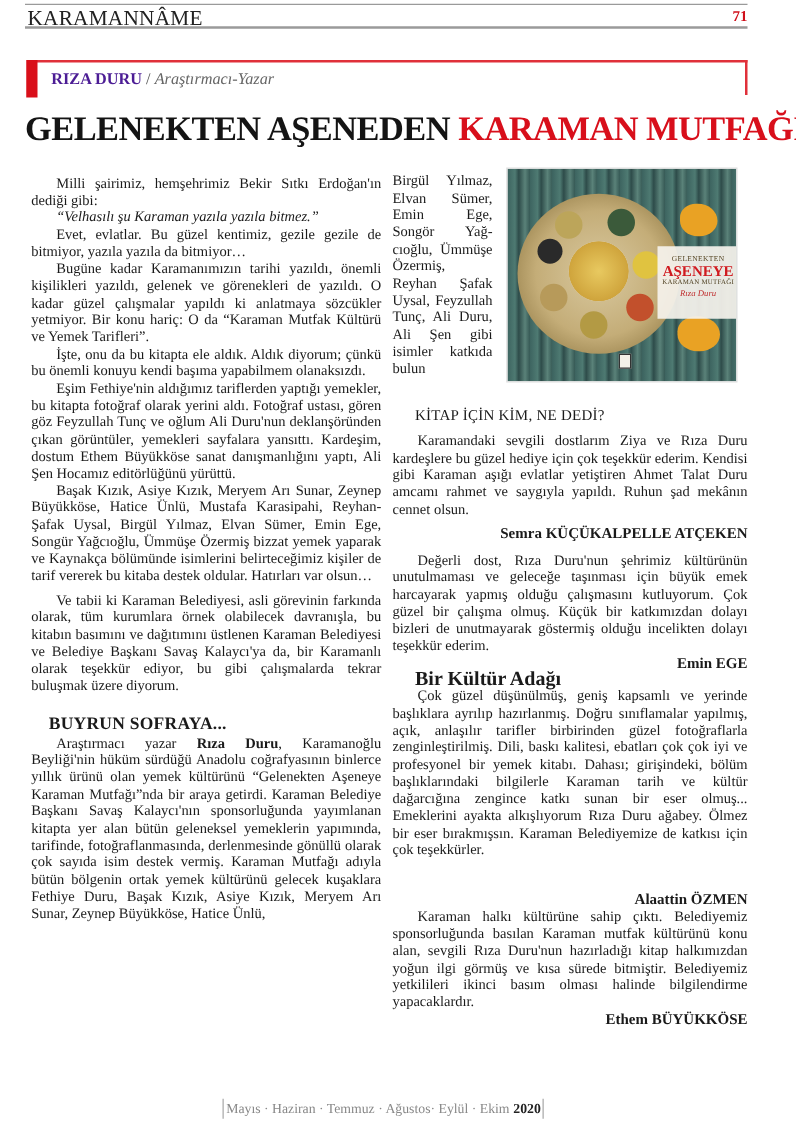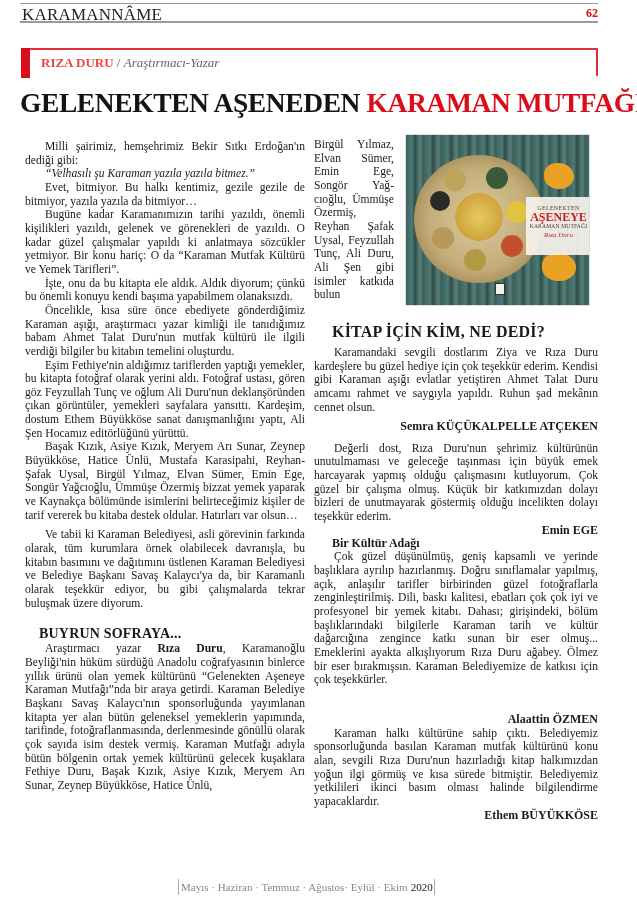--- a/index.html
+++ b/index.html
@@ -6,40 +6,40 @@
     html, body { width: 637px; height: 900px; background: #ffffff; overflow: hidden; }
     body { position: relative; font-family: "Liberation Serif", "DejaVu Serif", serif; color: #1a1a1a; }
 
     .running-head { position: absolute; left: 20px; top: 3px; width: 578px; height: 20px; border-top: 1px solid #9a9a9a; border-bottom: 2px solid #9a9a9a; }
     .running-head .mag { position: absolute; left: 2px; top: 1px; font-size: 17px; letter-spacing: 0.2px; color: #222; }
     .running-head .pno { position: absolute; right: 0; top: 2px; font-size: 12px; font-weight: bold; color: #d0101b; }
 
     .byline-box { position: absolute; left: 22px; top: 48px; width: 576px; height: 28px; border-top: 2px solid #e0303a; border-right: 2px solid #e0303a; }
     .byline-box .bar { position: absolute; left: -1px; top: -2px; width: 9px; height: 30px; background: #d90f1a; }
     .byline-box .text { position: absolute; left: 19px; top: 5px; font-size: 13px; }
-    .byline-box .name { font-weight: bold; color: #ef4444; }
+    .byline-box .name { font-weight: bold; color: #4c1d95; }
     .byline-box .sep { color: #555; }
     .byline-box .role { font-style: italic; color: #666; }
 
     .headline { position: absolute; left: 20px; top: 87px; width: 580px; font-size: 27.5px; font-weight: bold; letter-spacing: -0.4px; white-space: nowrap; color: #141414; }
     .headline .red { color: #d80f1b; }
 
     .col { position: absolute; font-size: 11.6px; line-height: 13.65px; text-align: justify; hyphens: manual; }
     .col p { text-indent: 20px; }
     .col-left { left: 25px; top: 140px; width: 280px; }
     .col-left p.gap { margin-top: 6px; }
     .col-left .quote { font-style: italic; }
     .col-left h3 { font-size: 14px; font-weight: bold; margin-top: 16px; margin-left: 14px; line-height: 16px; letter-spacing: 0.2px; }
 
     .col-right { left: 314px; top: 138px; width: 284px; }
     .col-right .wrap-text { width: 80px; text-align: justify; }
     .col-right .wrap-text p { text-indent: 0; }
-    .col-right h3 { font-size: 16px; font-weight: bold; margin-top: 22px; margin-left: 18px; line-height: 16px; letter-spacing: 0.2px; margin-bottom: 6px; }
+    .col-right h3 { font-size: 12px; font-weight: normal; margin-top: 22px; margin-left: 18px; line-height: 16px; letter-spacing: 0.2px; margin-bottom: 6px; }
     .col-right .sig { text-align: right; font-weight: bold; text-indent: 0; font-size: 12px; }
-    .col-right h4 { font-size: 12px; font-weight: bold; margin-left: 18px; line-height: 13px; }
+    .col-right h4 { font-size: 16px; font-weight: bold; margin-left: 18px; line-height: 13px; }
 
     .book { position: absolute; left: 405px; top: 134px; width: 185px; height: 172px; overflow: hidden; border: 1px solid #ddd; }
     .book .wood { position: absolute; inset: 0; background: repeating-linear-gradient(90deg, #3d6460 0px, #4e7a72 6px, #2e4c4a 9px, #5a8279 14px, #365955 18px); }
     .book .plate { position: absolute; left: 8px; top: 20px; width: 130px; height: 128px; border-radius: 50%; background: radial-gradient(circle, #d9c9a0 0%, #c4ad78 55%, #a18a55 78%, #7d6a3e 100%); }
     .book .bowl { position: absolute; border-radius: 50%; }
     .book .b-center { left: 49px; top: 58px; width: 48px; height: 48px; background: radial-gradient(circle, #e8c960 0%, #cfa43c 70%, #f2ead0 72%, #f2ead0 100%); }
     .book .b1 { left: 38px; top: 34px; width: 22px; height: 22px; background: #bca55a; }
     .book .b2 { left: 80px; top: 32px; width: 22px; height: 22px; background: #3b5a3a; }
     .book .b3 { left: 24px; top: 56px; width: 20px; height: 20px; background: #2a2a2a; }
     .book .b4 { left: 100px; top: 66px; width: 22px; height: 22px; background: #e0c340; }
@@ -50,46 +50,45 @@
     .book .s1 { left: 138px; top: 28px; width: 30px; height: 26px; }
     .book .s2 { left: 136px; top: 118px; width: 34px; height: 28px; }
     .book .label { position: absolute; left: 120px; top: 62px; width: 65px; height: 58px; background: rgba(245,242,236,0.93); text-align: center; }
     .book .l1 { font-size: 6px; color: #5a4b2a; margin-top: 8px; letter-spacing: 0.3px; }
     .book .l2 { font-size: 12px; color: #d01a1f; font-weight: bold; line-height: 12px; }
     .book .l3 { font-size: 5.5px; color: #4d3f20; letter-spacing: 0.2px; }
     .book .l4 { font-size: 7px; color: #c03030; font-style: italic; margin-top: 2px; }
     .book .emblem { position: absolute; left: 89px; top: 148px; width: 10px; height: 12px; background: #f4f1e8; border: 1px solid #333; }
 
     .footer { position: absolute; left: 178px; top: 879px; height: 16px; border-left: 1px solid #aaa; border-right: 1px solid #aaa; padding: 0 1px 0 2px; font-size: 11px; color: #888; white-space: nowrap; line-height: 16px; }
-    .footer .year { color: #222; font-weight: normal; margin-left: 3px; margin-top: 12px; }
+    .footer .year { color: #222; font-weight: bold; margin-left: 3px; margin-top: 12px; }
   </style>
 </head>
 <body>
 
 <div class="running-head">
   <span class="mag">KARAMANNÂME</span>
-  <span class="pno">62</span>
+  <span class="pno">71</span>
 </div>
 
 <div class="byline-box">
   <div class="bar"></div>
   <div class="text">
     <span class="name">RIZA DURU</span><span class="sep"> / </span><span class="role">Araştırmacı-Yazar</span>
   </div>
 </div>
 
 <h1 class="headline"><span>GELENEKTEN AŞENEDEN </span><span class="red">KARAMAN MUTFAĞI</span></h1>
 
 <div class="col col-left">
   <p>Milli şairimiz, hemşehrimiz Bekir Sıtkı Erdoğan'ın dediği gibi:</p>
   <p class="quote">“Velhasılı şu Karaman yazıla yazıla bitmez.”</p>
-  <p>Evet, bitmiyor. Bu halkı kentimiz, gezile gezile de bitmiyor, yazıla yazıla da bitmiyor…</p>
+  <p>Evet, evlatlar. Bu güzel kentimiz, gezile gezile de bitmiyor, yazıla yazıla da bitmiyor…</p>
   <p>Bugüne kadar Karamanımızın tarihi yazıldı, önemli kişilikleri yazıldı, gelenek ve görenekleri de yazıldı. O kadar güzel çalışmalar yapıldı ki anlatmaya sözcükler yetmiyor. Bir konu hariç: O da “Karaman Mutfak Kültü­rü ve Yemek Tarifleri”.</p>
   <p>İşte, onu da bu kitapta ele aldık. Aldık diyorum; çünkü bu önemli konuyu kendi başıma yapabilmem olanaksızdı.</p>
-  <p>Öncelikle, kısa süre önce ebediyete gönderdiğimiz Karaman aşığı, araştırmacı yazar kimliği ile tanıdığımız babam Ahmet Talat Duru'nun mutfak kültürü ile ilgili verdiği bilgiler bu kitabın temelini oluşturdu.</p>
   <p>Eşim Fethiye'nin aldığımız tariflerden yaptığı yemek­ler, bu kitapta fotoğraf olarak yerini aldı. Fotoğraf ustası, gören göz Feyzullah Tunç ve oğlum Ali Duru'nun dek­lanşöründen çıkan görüntüler, yemekleri sayfalara yan­sıttı. Kardeşim, dostum Ethem Büyükköse sanat danış­manlığını yaptı, Ali Şen Hocamız editörlüğünü yürüttü.</p>
   <p>Başak Kızık, Asiye Kızık, Meryem Arı Sunar, Zey­nep Büyükköse, Hatice Ünlü, Mustafa Karasipahi, Rey­han-Şafak Uysal, Birgül Yılmaz, Elvan Sümer, Emin Ege, Songür Yağcıoğlu, Ümmüşe Özermiş bizzat yemek yaparak ve Kaynakça bölümünde isimlerini belirteceği­miz kişiler de tarif vererek bu kitaba destek oldular. Ha­tırları var olsun…</p>
   <p class="gap">Ve tabii ki Karaman Belediyesi, asli görevinin farkın­da olarak, tüm kurumlara örnek olabilecek davranışla, bu kitabın basımını ve dağıtımını üstlenen Karaman Beledi­yesi ve Belediye Başkanı Savaş Kalaycı'ya da, bir Kara­manlı olarak teşekkür ediyor, bu gibi çalışmalarda tekrar buluşmak üzere diyorum.</p>
   <h3>BUYRUN SOFRAYA...</h3>
   <p><span>Araştırmacı yazar </span><b>Rıza Duru</b><span>, Karamanoğlu Beyliği'nin hüküm sürdüğü Anadolu coğrafyasının binlerce yıllık ürünü olan yemek kültürünü “Gele­nekten Aşeneye Karaman Mutfağı”nda bir araya ge­tirdi. Karaman Belediye Başkanı Savaş Kalaycı'nın sponsorluğunda yayımlanan kitapta yer alan bütün geleneksel yemeklerin yapımında, tarifinde, fotoğ­raflanmasında, derlenmesinde gönüllü olarak çok sayıda isim destek vermiş. Karaman Mutfağı adıy­la bütün bölgenin ortak yemek kültürünü gelecek kuşaklara Fethiye Duru, Başak Kızık, Asiye Kızık, Meryem Arı Sunar, Zeynep Büyükköse, Hatice Ünlü,</span></p>
 </div>
 
 <div class="book">
   <div class="wood"></div>
   <div class="plate"></div>

